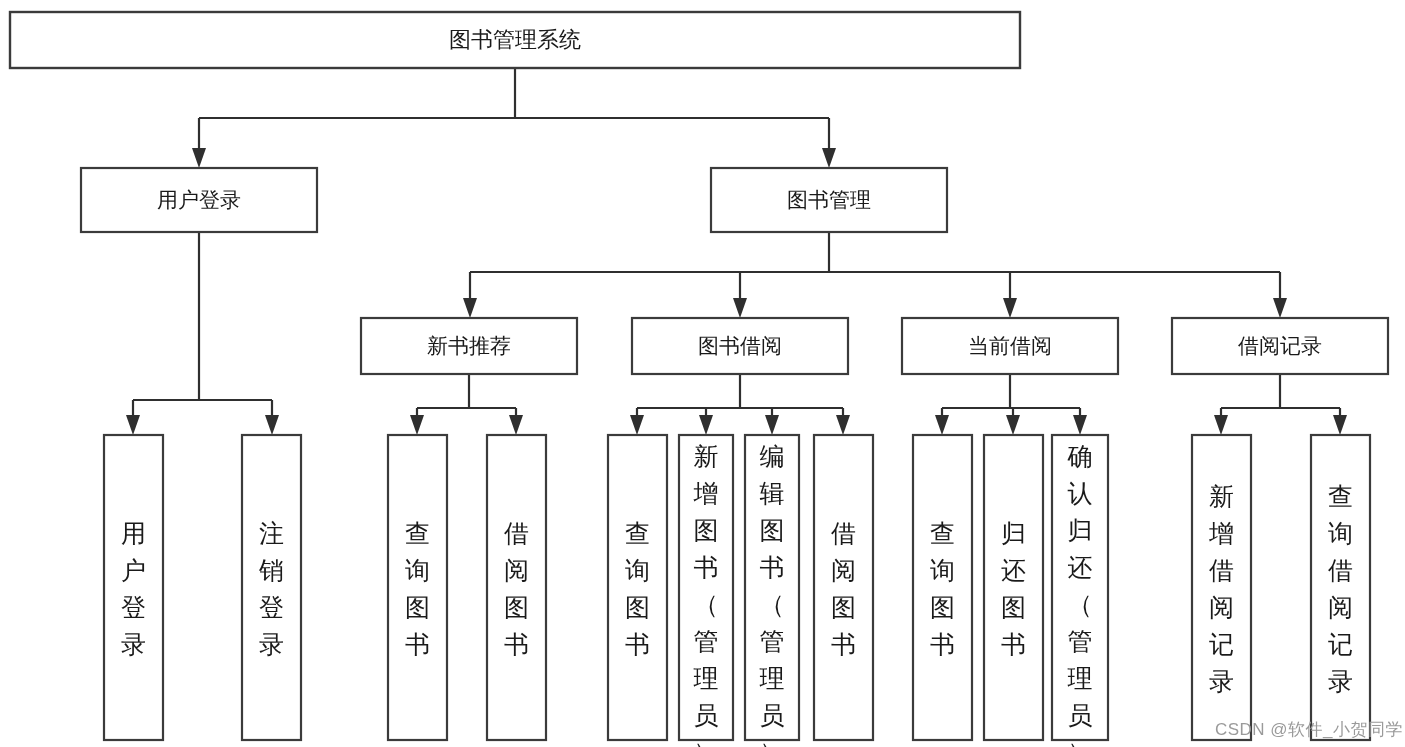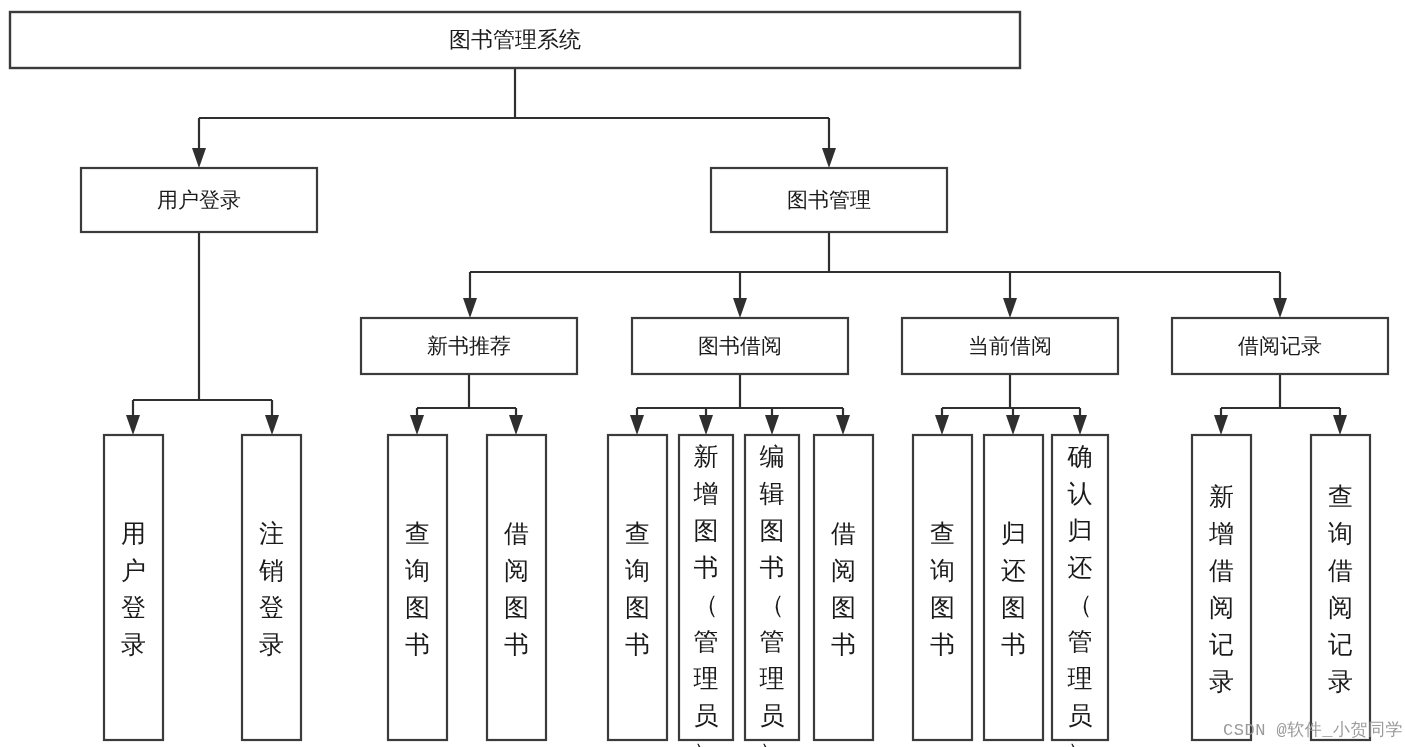--- a/index.html
+++ b/index.html
@@ -60,21 +60,21 @@
   .leaf-label-char {
     font-family: "Liberation Sans", "DejaVu Sans", sans-serif;
     fill: #1a1a1a;
     font-size: 25px;
     text-anchor: middle;
   }
   .watermark {
     position: absolute;
     right: 10px;
     bottom: 6px;
-    font-family: Liberation Mono, monospace;
+    font-family: Liberation Sans, sans-serif;
     font-size: 17px;
     color: #9a9a9a;
     letter-spacing: 0.5px;
     white-space: nowrap;
     user-select: none;
   }
 </style>
 </head>
 <body>
 

